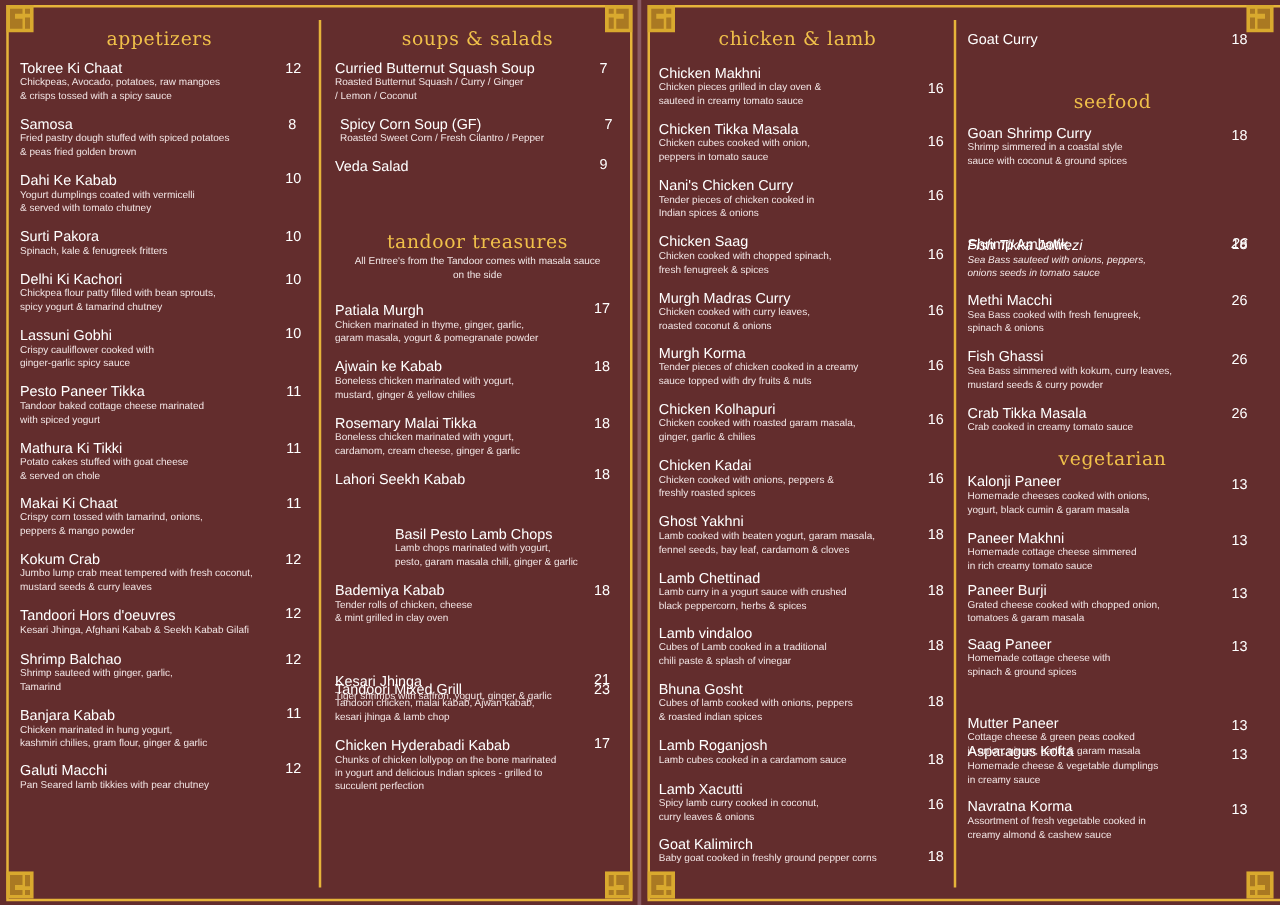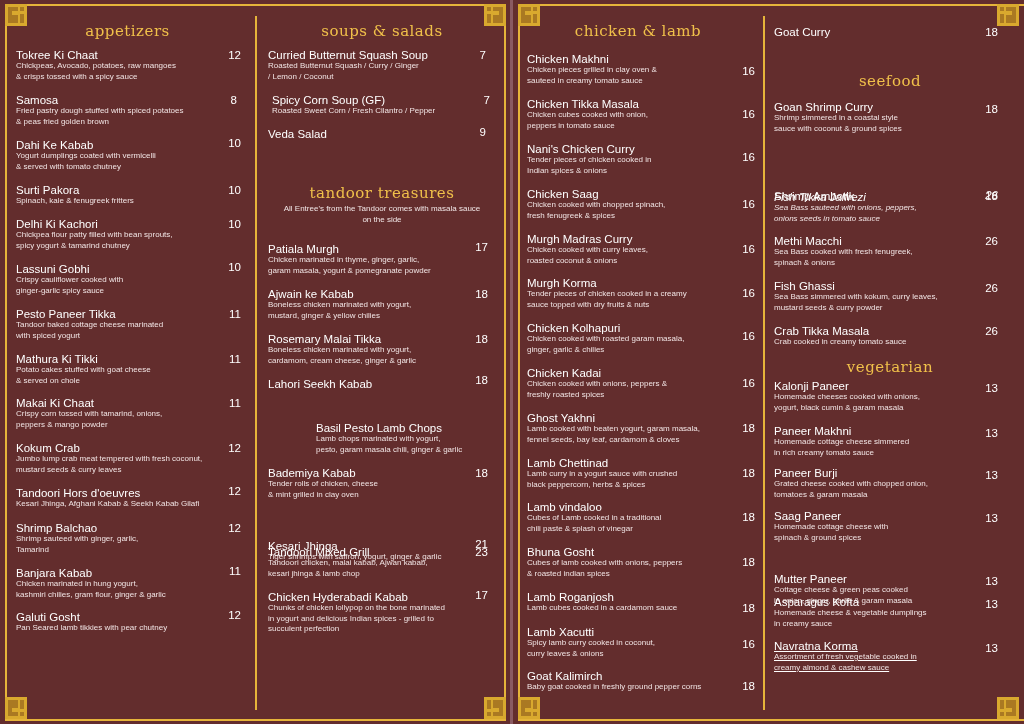--- a/index.html
+++ b/index.html
@@ -125,21 +125,21 @@
 Tamarind</div>
         <div class="price" style="right:0;top:0;">12</div>
       </div>
     <div class="item" style="left:16px;top:567px;width:225px;">
         <div class="name">Banjara Kabab</div>
         <div class="desc">Chicken marinated in hung yogurt,
 kashmiri chilies, gram flour, ginger &amp; garlic</div>
         <div class="price" style="right:0;top:-2px;">11</div>
       </div>
     <div class="item" style="left:16px;top:611px;width:225px;">
-        <div class="name">Galuti Gosht</div>
+        <div class="name">Galuti Macchi</div>
         <div class="desc">Pan Seared lamb tikkies with pear chutney</div>
         <div class="price" style="right:0;top:-2px;">12</div>
       </div>
   </div>
 
   <div class="col" style="left:257px;width:250px;">
     <div class="sec-title" style="position:absolute;top:22px;left:0;width:250px;">soups &amp; salads</div>
     <div class="item" style="left:11px;top:49px;width:220px;">
         <div class="name">Curried Butternut Squash Soup</div>
         <div class="desc">Roasted Butternut Squash / Curry / Ginger
@@ -404,20 +404,20 @@
         <div class="desc">Cottage cheese &amp; green peas cooked
 in onion, ginger, garlic &amp; garam masala</div>
         <div class="price" style="right:0;top:2px;">13</div>
       </div>
     <div class="item" style="left:9px;top:596px;width:224px;">
         <div class="name">Asparagus Kofta</div>
         <div class="desc">Homemade cheese &amp; vegetable dumplings
 in creamy sauce</div>
         <div class="price" style="right:0;top:2px;">13</div>
       </div>
-    <div class="item" style="left:9px;top:640px;width:224px;text-decoration:underline;">
+    <div class="item" style="left:9px;top:640px;width:224px;">
         <div class="name">Navratna Korma</div>
         <div class="desc">Assortment of fresh vegetable cooked in
 creamy almond &amp; cashew sauce</div>
         <div class="price" style="right:0;top:2px;">13</div>
       </div>
   </div>
 </div>
 
 </body></html>

